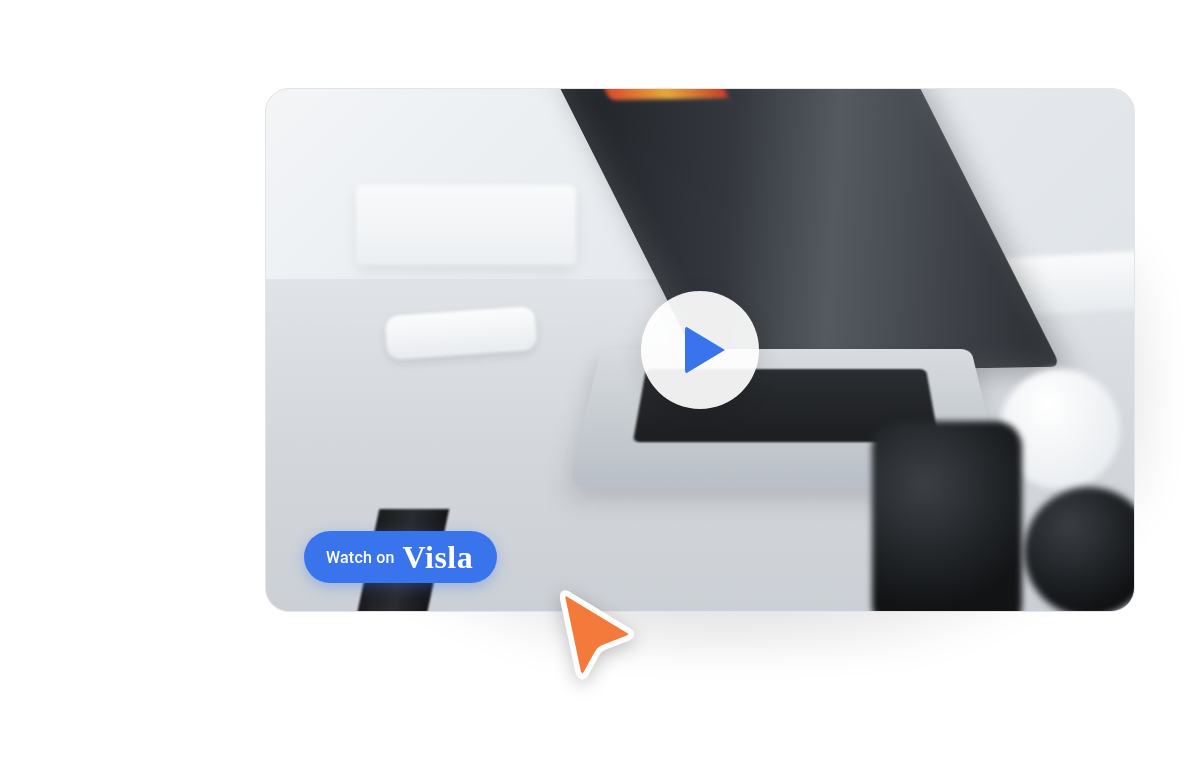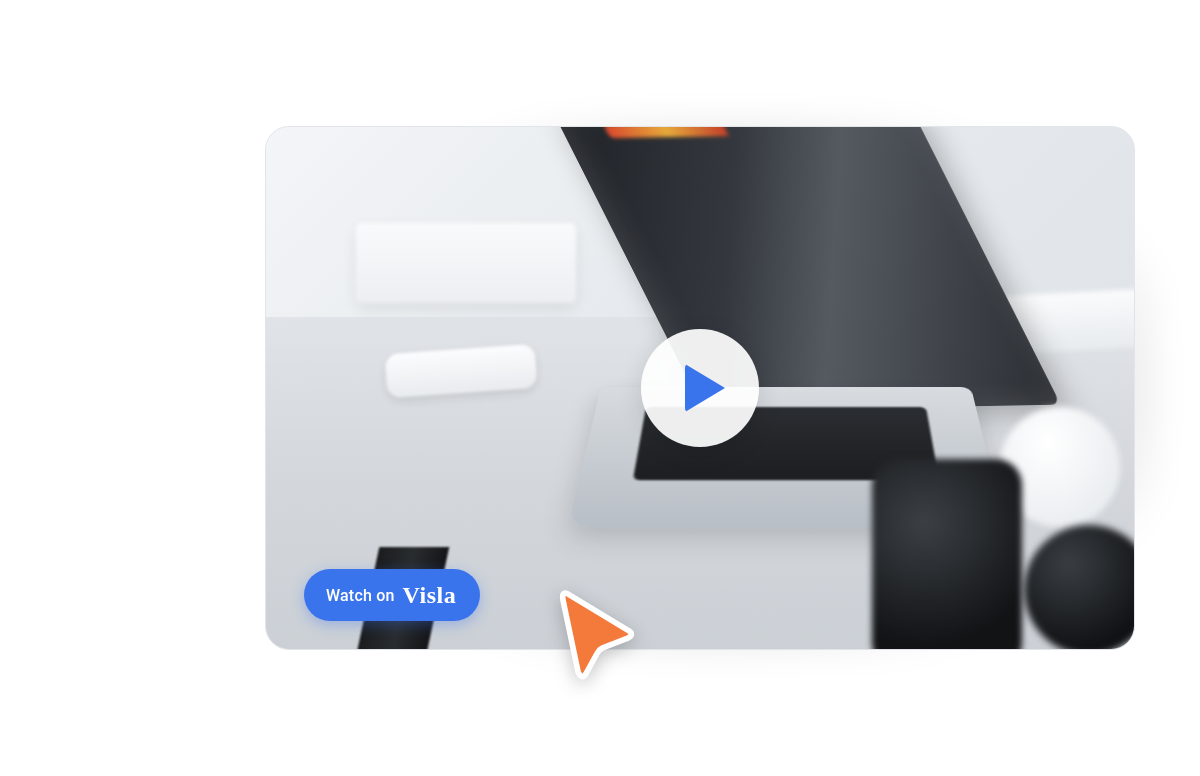--- a/index.html
+++ b/index.html
@@ -38,21 +38,20 @@
     .video-card {
       position: absolute;
       top: 0;
       left: 0;
       width: 870px;
       height: 524px;
       border-radius: 24px;
       overflow: hidden;
       border: 1px solid #e2e4e8;
       background: #e8ecef;
-      margin-top: 38px;
     }
     
     .photo-scene {
       position: absolute;
       inset: 0;
       background: linear-gradient(135deg, #f3f5f7 0%, #e6eaee 40%, #dce1e6 100%);
     }
     
     .desk {
       position: absolute;
@@ -255,21 +254,21 @@
     
     .watch-prefix {
       color: #ffffff;
       font-size: 16px;
       font-weight: 500;
       letter-spacing: 0.2px;
     }
     
     .brand-word {
       color: #ffffff;
-      font-size: 24px;
+      font-size: 32px;
       font-weight: 600;
       font-family: "Comic Sans MS", "Segoe Script", cursive;
       letter-spacing: 0.5px;
       line-height: 1;
     }
     
     .cursor-arrow {
       position: absolute;
       top: 580px;
       left: 550px;

